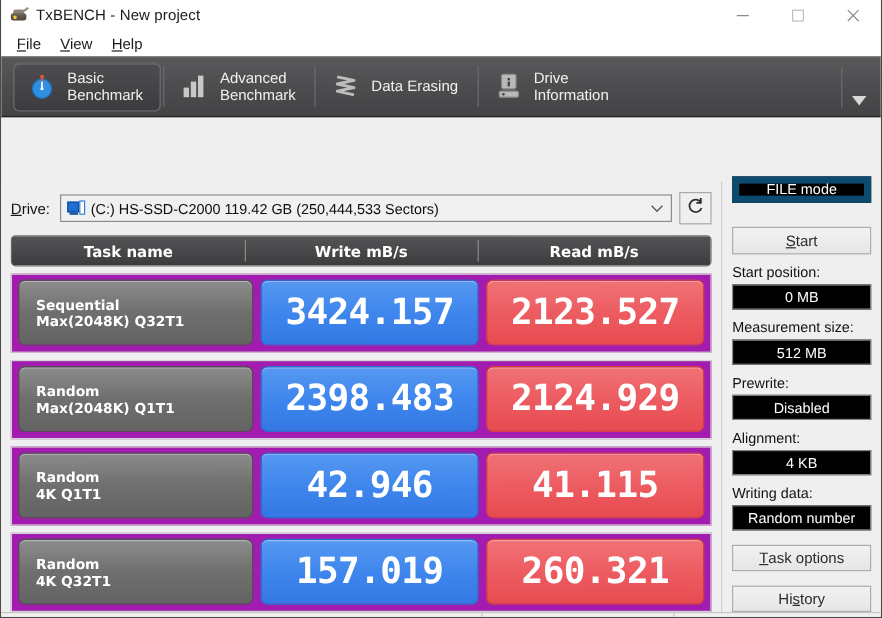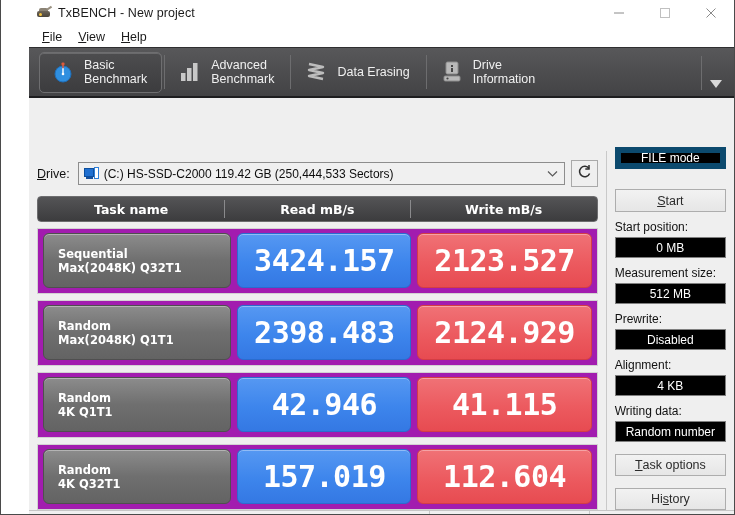--- a/index.html
+++ b/index.html
@@ -17,21 +17,20 @@
 
   #app {
     position: relative;
     width: 735px;
     height: 515px;
     box-sizing: border-box;
     background: #ffffff;
     border: 1px solid #4a4a4a;
     border-top: none;
     overflow: hidden;
-    padding-left: 28px;
   }
 
   
   .titlebar {
     position: relative;
     height: 26px;
     background: #ffffff;
     display: flex;
     align-items: center;
     border-bottom: none;
@@ -581,22 +580,22 @@
               <path d="M13 5.5 A5.2 5.2 0 1 0 13.6 10.4" fill="none" stroke="#2e2e2e" stroke-width="1.5"></path>
               <polyline points="13,2 13,6 9.3,6" fill="none" stroke="#2e2e2e" stroke-width="1.5"></polyline>
             </svg>
           </span>
         </div>
       </div>
 
       <div class="results">
         <div class="hdr">
           <div class="hdr-cell">Task name</div>
+          <div class="hdr-cell">Write mB/s</div>
           <div class="hdr-cell">Read mB/s</div>
-          <div class="hdr-cell">Write mB/s</div>
         </div>
 
         <div class="rowbox">
           <div class="row">
             <div class="cell-task">
               <div class="task-l1">Sequential</div>
               <div class="task-l2">Max(2048K) Q32T1</div>
             </div>
             <div class="cell-val read">3424.157</div>
             <div class="cell-val write">2123.527</div>
@@ -625,21 +624,21 @@
           </div>
         </div>
 
         <div class="rowbox">
           <div class="row">
             <div class="cell-task">
               <div class="task-l1">Random</div>
               <div class="task-l2">4K Q32T1</div>
             </div>
             <div class="cell-val read">157.019</div>
-            <div class="cell-val write">112.604</div>
+            <div class="cell-val write">260.321</div>
           </div>
         </div>
       </div>
     </div>
 
     <div class="right-pane">
 
       <div class="mode-btn">FILE mode</div>
 
       <div class="start-btn"><u>S</u>tart</div>

